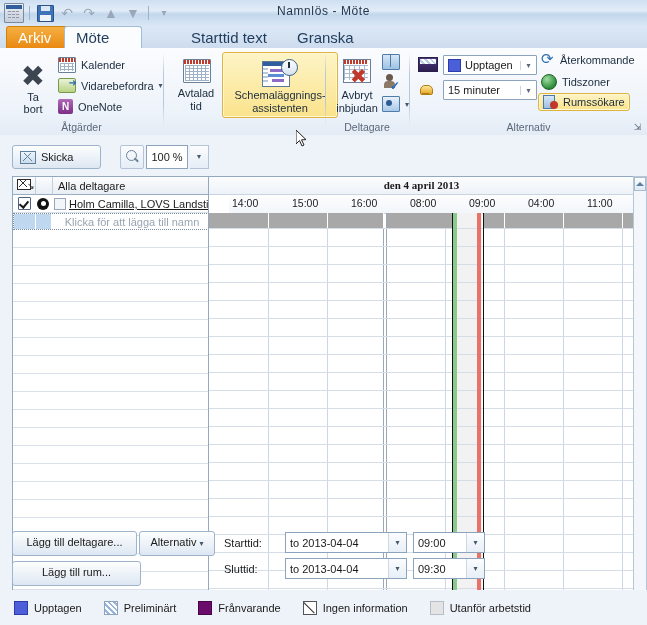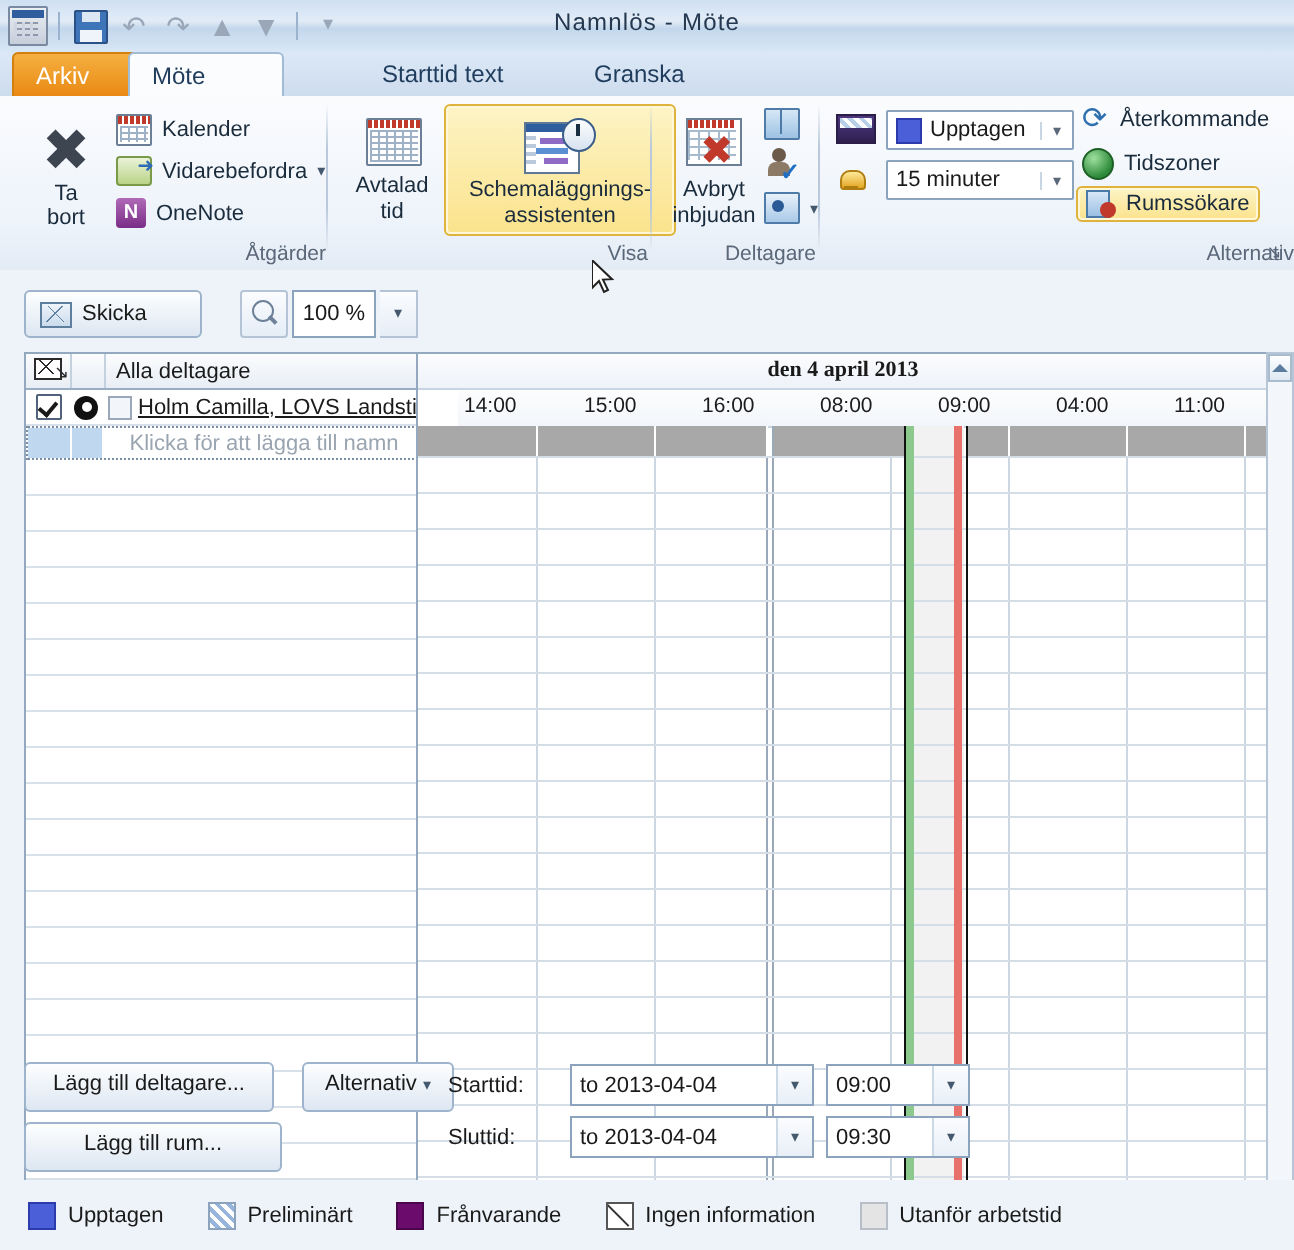--- a/index.html
+++ b/index.html
@@ -61,41 +61,41 @@
     letter-spacing: .6px;
   }
   
   .tabstrip {
     position: absolute; left: 0; top: 26px; width: 647px; height: 22px;
     background: linear-gradient(to bottom,#dce8f6,#cddcee);
     border-bottom: 1px solid #a3bcd6;
   }
   .tab {
     position: absolute; top: 1px; height: 21px; line-height: 21px;
-    padding: 0 11px; font-size: 12px; color: #1f3c5c;
+    padding: 0 11px; font-size: 15px; color: #1f3c5c;
     border-radius: 3px 3px 0 0; cursor: default;
   }
   .tab.file {
     background: linear-gradient(to bottom,#f5b041,#e98711);
     color: #fff; border: 1px solid #d2810f; border-bottom: none;
     top: 0; height: 22px; line-height: 22px;
   }
   .tab.active {
     background: #fbfcfe; border: 1px solid #a3bcd6; border-bottom: 1px solid #fbfcfe;
     top: 0; height: 22px; line-height: 22px;
   }
   
   .ribbon {
     position: absolute; left: 0; top: 48px; width: 647px; height: 87px;
     background: linear-gradient(to bottom,#fbfcfe 0%,#edf3fa 75%,#e3ebf5 100%);
     border-bottom: 1px solid #9db8d4;
   }
   .rgroup { position: absolute; top: 0; height: 87px; }
   .rgroup .glabel {
-    position: absolute; bottom: 2px; width: 100%; text-align: right;
+    position: absolute; bottom: 2px; width: 100%; text-align: center;
     font-size: 10.5px; color: #5a6879;
   }
   .gsep {
     position: absolute; top: 4px; width: 1px; height: 74px;
     background: linear-gradient(to bottom,rgba(160,180,200,0),#b9c8da 30%,#b9c8da 70%,rgba(160,180,200,0));
   }
   .bigbtn {
     position: absolute; text-align: center; cursor: default;
     border: 1px solid transparent; border-radius: 3px;
   }
@@ -406,21 +406,20 @@
           <span class="hdr"></span>
         <span class="lt"></span>
           <span class="b1"></span>
           <span class="b2"></span>
           <span class="b3"></span>
         <span class="clk"></span>
       </span>
       <div class="bl" style="position:absolute;top:36px;width:100%">Schemaläggnings-</div>
       <div class="bl" style="position:absolute;top:49px;width:100%">assistenten</div>
     </div>
-    <div class="glabel">Visa</div>
   </div>
   <div class="gsep" style="left:325px"></div>
 
   <div class="rgroup" style="left:326px;width:82px">
     <div class="bigbtn" style="left:4px;top:4px;width:52px;height:64px">
       <span class="cancel-ico">
         <span class="cb"></span>
           <span class="ch"></span>
           <span class="cg"></span>
           <span class="cx">✖</span>
@@ -616,21 +615,21 @@
   </div>
 
   <div class="vscroll">
     <div class="vbtn">
         <span class="tri up"></span>
       </div>
 
   </div>
 
   <div class="btmbtn" style="left:12px;top:396px;width:123px">Lägg till deltagare...</div>
-  <div class="btmbtn" style="left:151px;top:396px;width:74px">
+  <div class="btmbtn" style="left:139px;top:396px;width:74px">
     <span>Alternativ</span>
     <span style="font-size:8px;color:#44586e">▾</span>
   </div>
   <div class="btmbtn" style="left:12px;top:426px;width:127px">Lägg till rum...</div>
 
   <div class="fieldlbl" style="left:224px;top:402px">Starttid:</div>
   <div class="fieldlbl" style="left:224px;top:428px">Sluttid:</div>
 
   <div class="dtfield" style="left:285px;top:397px;width:122px">
     <span class="v">to 2013-04-04</span>

